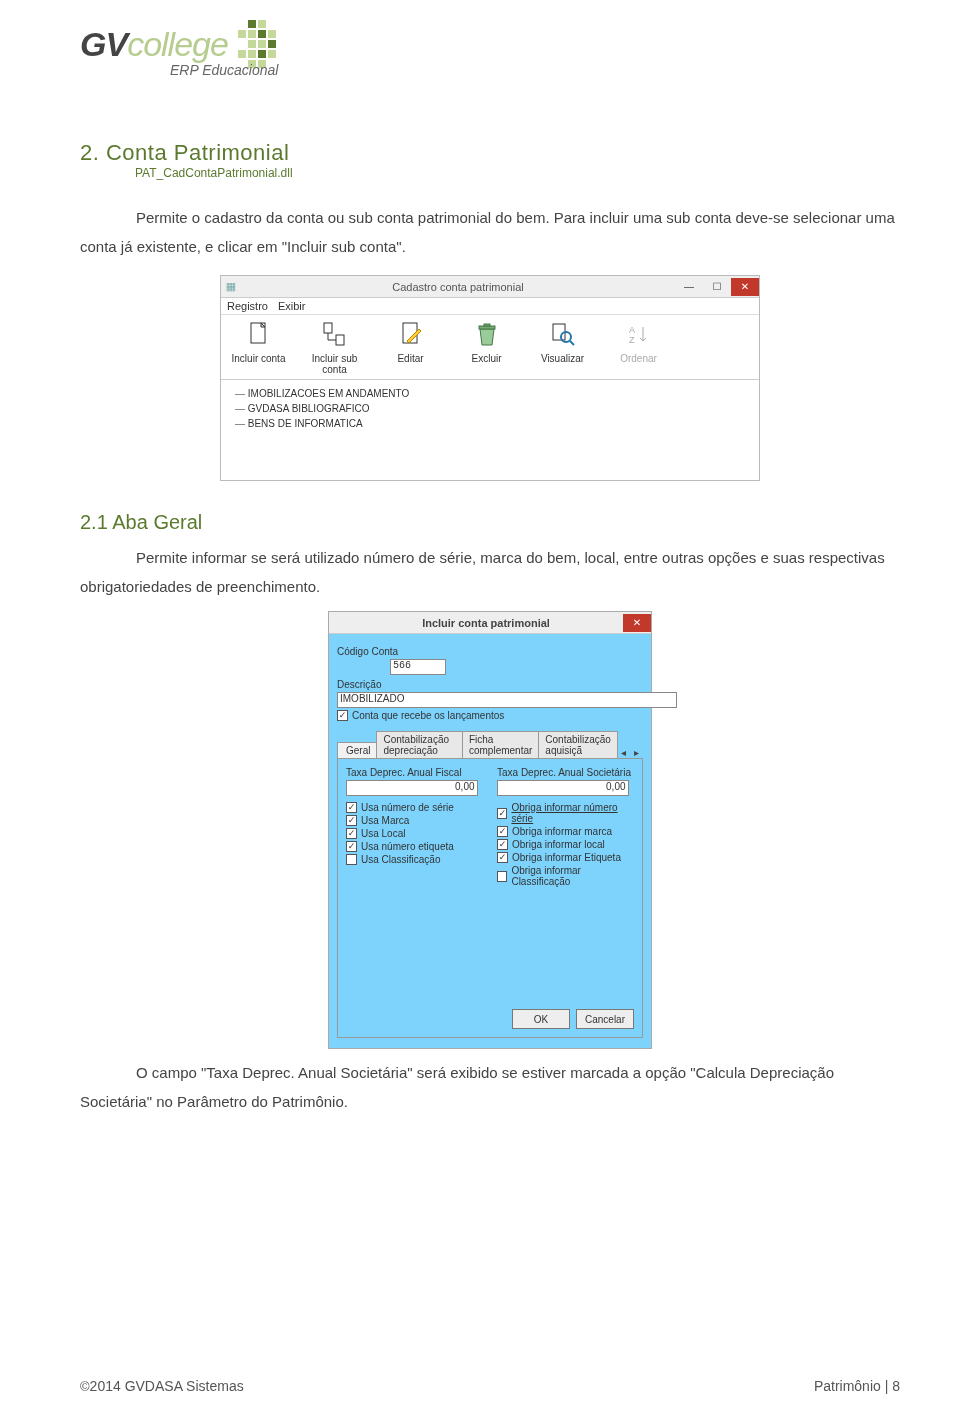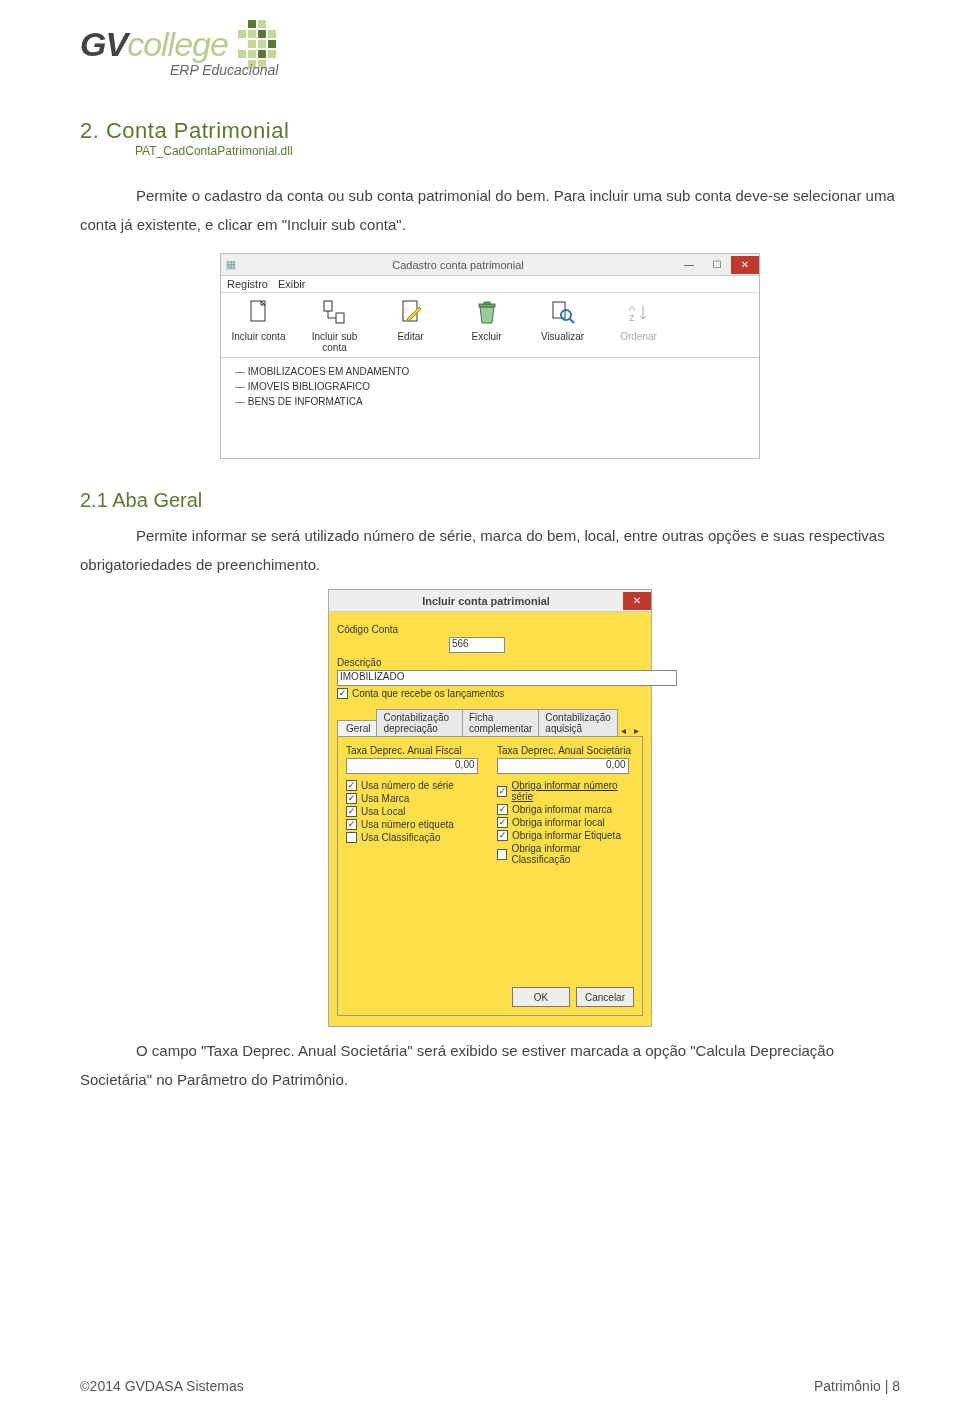--- a/index.html
+++ b/index.html
@@ -14,21 +14,21 @@
   .page {
     width: 960px;
     min-height: 1422px;
     padding: 20px 60px 30px 80px;
     position: relative;
   }
   
   .logo {
     display: flex;
     gap: 6px;
-    margin-bottom: 40px;
+    margin-bottom: 62px;
   }
   .logo-text {
     font-size: 34px;
     font-weight: bold;
     font-style: italic;
     letter-spacing: -1px;
   }
   .logo-gv { color: #444; }
   .logo-college { color: #b7cc8f; font-weight: normal; }
   .logo-sub {
@@ -148,36 +148,36 @@
   .tree-row::before {
     content: "— ";
     color:#666;
   }
 
   
   .win2 {
     width: 324px;
     border: 1px solid #aaa;
     margin: 10px auto 10px;
-    background: #fde047;
+    background: #7dd3fc;
     font-family: Tahoma, Arial, sans-serif;
     font-size: 11px;
   }
   .win2-title {
     display:flex; align-items:center;
     background:#eee; height:22px; border-bottom:1px solid #ccc;
   }
   .win2-title .t { flex:1; text-align:center; font-weight:bold; color:#444; }
   .win2-body { padding: 8px 8px 10px; }
   .form-label { font-size: 10px; display:block; margin-top:4px; }
   .input {
     border:1px solid #888; background:#fff; height:16px;
     font-size:10px; padding:0 2px;
   }
-  .input.code { width: 56px; margin-left: 112px; margin-top:2px; margin-bottom:4px; }
+  .input.code { width: 56px; margin-left: 53px; margin-top:2px; margin-bottom:4px;font-family:Liberation Mono, monospace; }
   .input.desc { width: 340px; margin-top:2px; }
   .chk-row { display:flex; align-items:center; gap:4px; font-size:10px; margin:2px 0; }
   .chk { width:11px; height:11px; border:1px solid #555; background:#fff; display:inline-flex; align-items:center; justify-content:center; font-size:9px; line-height:1; }
   .tabs {
     display:flex; border-bottom:1px solid #999; margin-top:10px; font-size:10px;
     align-items: flex-end;
   }
   .tab {
     padding:2px 6px 2px; border:1px solid #999; border-bottom:none;
     background:#e8e8e8; margin-right:-1px;
@@ -328,21 +328,21 @@
               <text x="2" y="10" font-size="9" fill="#aaa">A</text>
               <text x="2" y="20" font-size="9" fill="#aaa">Z</text>
               <path d="M16 4 L16 18 M13 15 L16 18 L19 15" stroke="#aaa" fill="none"></path>
             </svg>
         </div>
         <div class="tb-label">Ordenar</div>
       </div>
     </div>
     <div class="tree">
       <div class="tree-row">IMOBILIZACOES EM ANDAMENTO</div>
-      <div class="tree-row">IMOVEIS BIBLIOGRAFICO</div>
+      <div class="tree-row">GVDASA BIBLIOGRAFICO</div>
       <div class="tree-row">BENS DE INFORMATICA</div>
     </div>
   </div>
 
   <div class="subsection-heading">2.1 Aba Geral</div>
   <p class="body">Permite informar se será utilizado número de série, marca do bem, local, entre outras opções e suas respectivas obrigatoriedades de preenchimento.</p>
 
   <div class="win2">
     <div class="win2-title">
       <div style="width:20px"></div>

